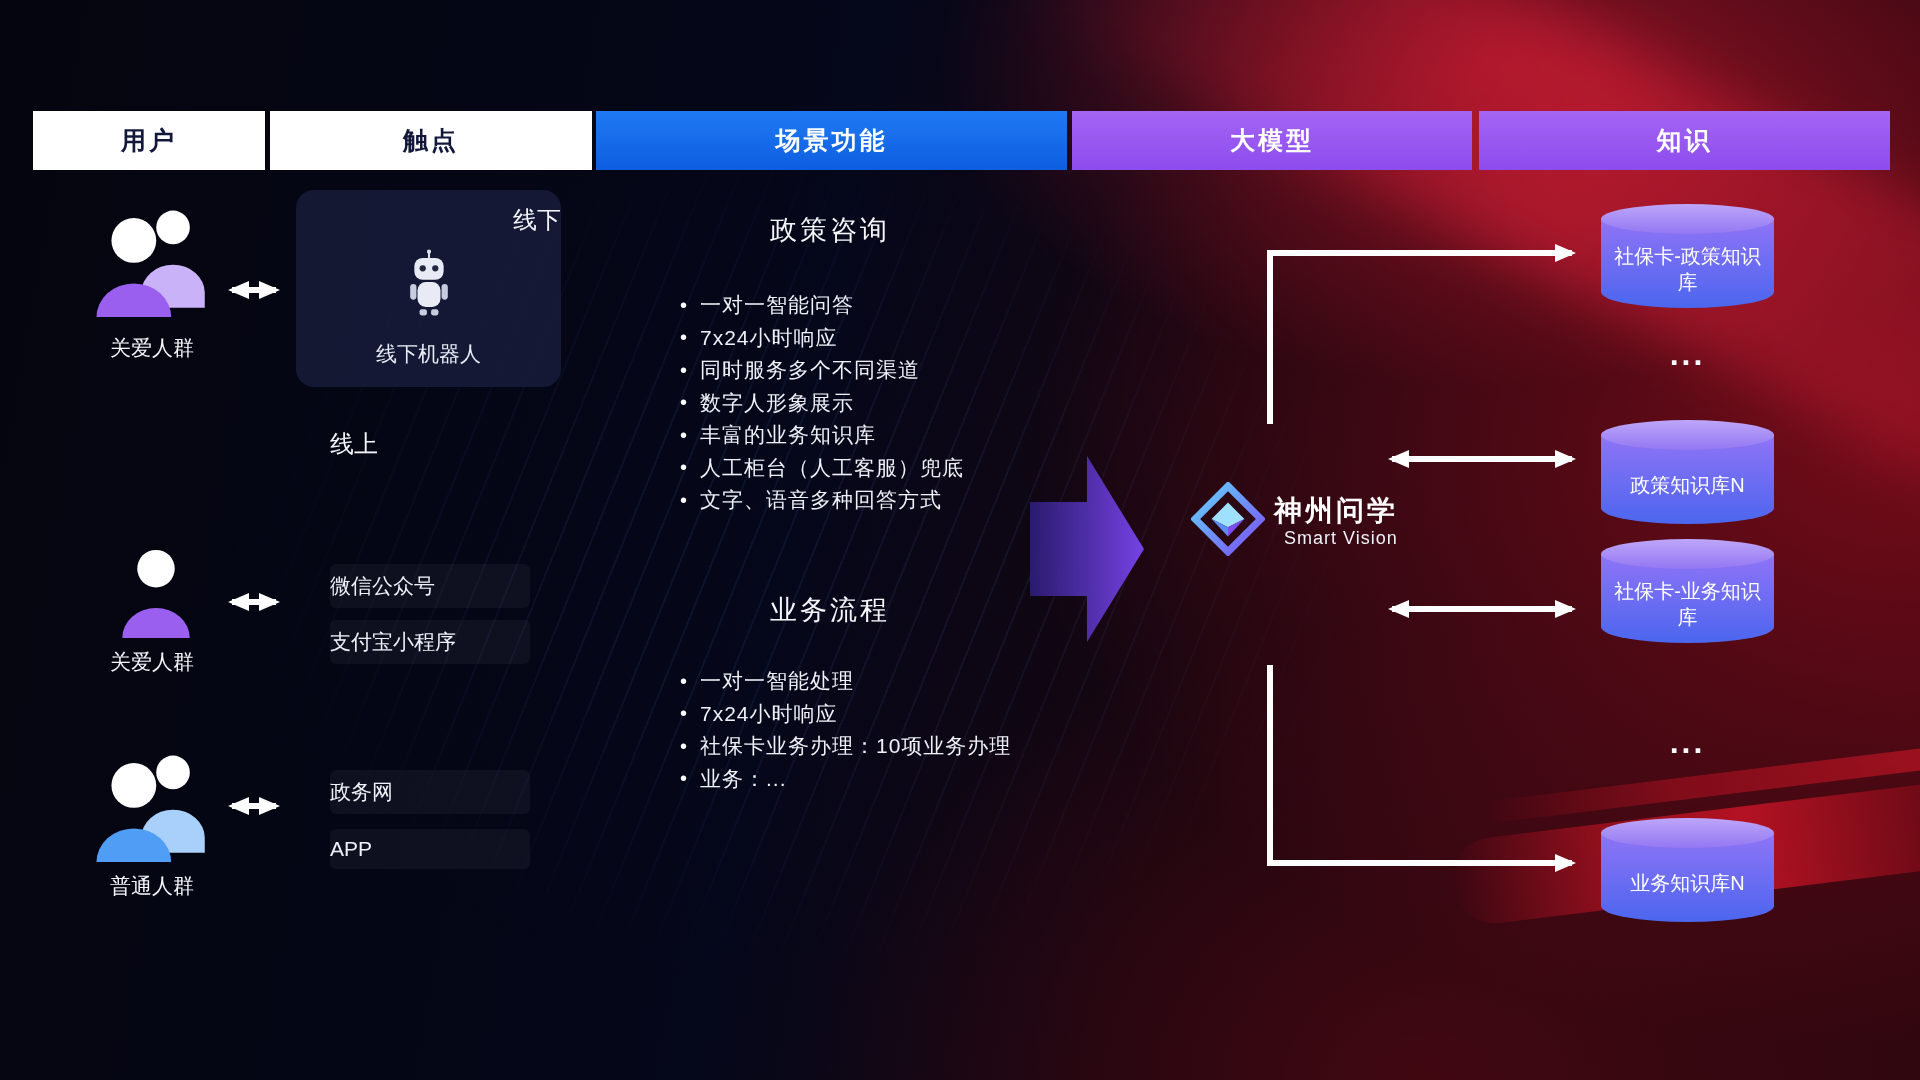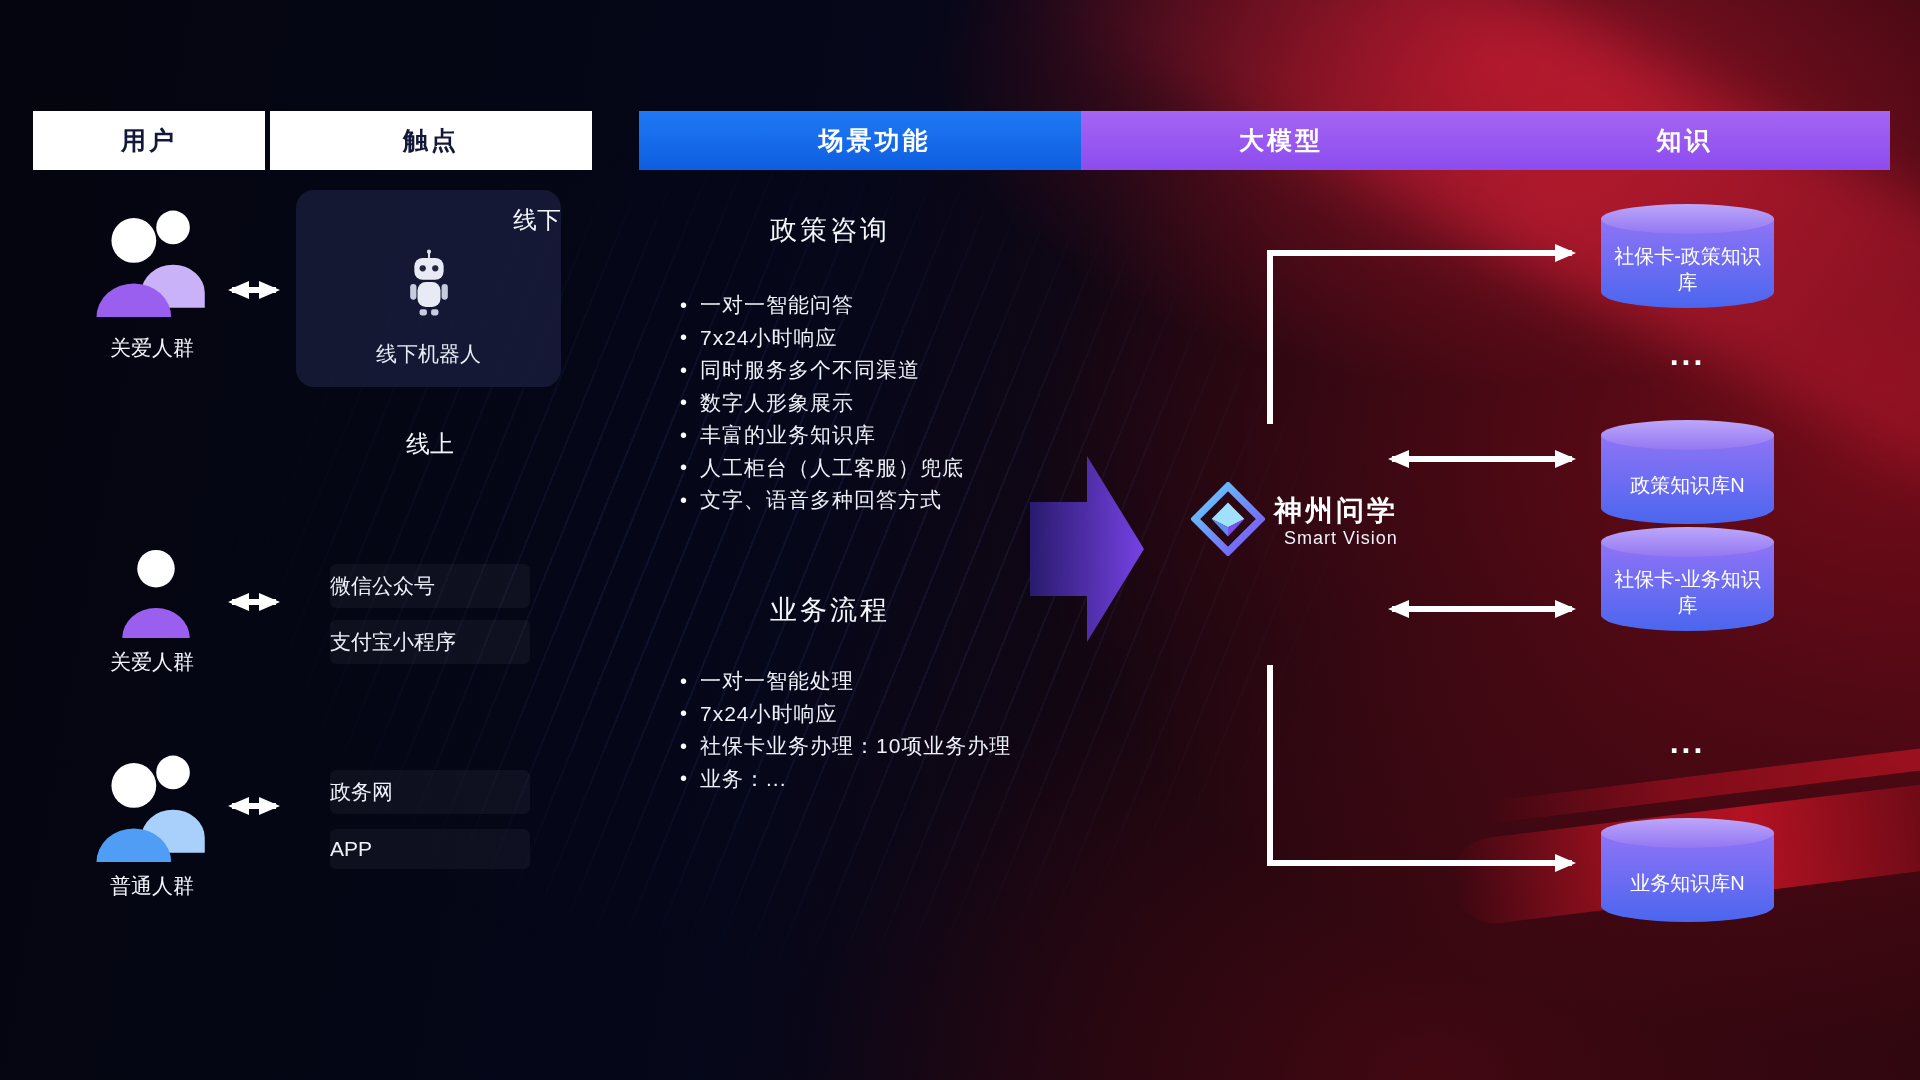--- a/index.html
+++ b/index.html
@@ -28,21 +28,21 @@
     mask-image:radial-gradient(780px 580px at 42% 52%, #000 28%, transparent 75%); }
 
   .abs { position:absolute; }
   .hdr { position:absolute; top:111px; height:59px; display:flex; align-items:center; justify-content:center;
     font-size:25px; font-weight:bold; letter-spacing:3px; }
   .hdr.white { background:#fff; color:#13173a; }
   .hdr.blue  { background:linear-gradient(180deg,#2079f4,#0d5ee0); color:#fff; }
   .hdr.purple{ background:linear-gradient(180deg,#a465f4,#8d4cee); color:#fff; }
 
   .user-label { position:absolute; width:160px; text-align:center; font-size:21px; color:#f2f4fa; }
-  .plain-label { position:absolute; text-align:center; color:#f3f5fb;font-family:Liberation Serif, serif; }
+  .plain-label { position:absolute; text-align:left; color:#f3f5fb;font-family:Liberation Serif, serif; }
 
   .robot-card { position:absolute; left:296px; top:190px; width:265px; height:197px;
     background:rgba(24,28,58,0.85); border-radius:18px; }
   .robot-card .card-title { position:absolute; top:14px; left:0; right:0; text-align:right; font-size:24px; color:#f3f5fb; }
   .robot-card .robot-wrap { position:absolute; top:52px; left:0; right:0; display:flex; justify-content:center; }
   .robot-card .card-sub { position:absolute; top:150px; left:0; right:0; text-align:center; font-size:21px; color:#e9ecf6; }
 
   .channel { position:absolute; left:330px; width:200px; padding:8px 0; text-align:left;
     font-size:21px; color:#eef1f8; background:rgba(255,255,255,0.045); border-radius:6px; }
 
@@ -76,24 +76,24 @@
   <div class="red-beam"></div>
   <div class="red-swoosh"></div>
   <div class="streaks"></div>
 
   <div class="hdr white" style="left:33px;width:232px;">
       <span>用户</span>
     </div>
   <div class="hdr white" style="left:270px;width:322px;">
       <span>触点</span>
     </div>
-  <div class="hdr blue" style="left:596px;width:471px;margin-left:43px;">
+  <div class="hdr blue" style="left:596px;width:471px;">
       <span>场景功能</span>
     </div>
-  <div class="hdr purple" style="left:1072px;width:400px;margin-left:9px;">
+  <div class="hdr purple" style="left:1072px;width:400px;">
       <span>大模型</span>
     </div>
   <div class="hdr purple" style="left:1479px;width:411px;">
       <span>知识</span>
     </div>
 
   <div class="abs" style="left:85px;top:205px;">
     <svg width="135" height="112" viewBox="0 0 72 60">
       <circle cx="47" cy="12" r="9" fill="#ffffff"></circle>
       <path d="M30 47 a17 15 0 0 1 34 0 l0 8 -34 0 z" fill="#c9b2f8"></path>
@@ -201,21 +201,21 @@
         <span>社保卡-政策知识库</span>
       </div>
   </div>
   <div class="ellipsis" style="top:336px;">...</div>
   <div class="cylinder" style="top:420px;">
     <div class="cyl-top"></div>
     <div class="cyl-body">
         <span>政策知识库N</span>
       </div>
   </div>
-  <div class="cylinder" style="top:527px;">
+  <div class="cylinder" style="top:539px;">
     <div class="cyl-top"></div>
     <div class="cyl-body">
         <span>社保卡-业务知识库</span>
       </div>
   </div>
   <div class="ellipsis" style="top:724px;">...</div>
   <div class="cylinder" style="top:818px;">
     <div class="cyl-top"></div>
     <div class="cyl-body">
         <span>业务知识库N</span>

